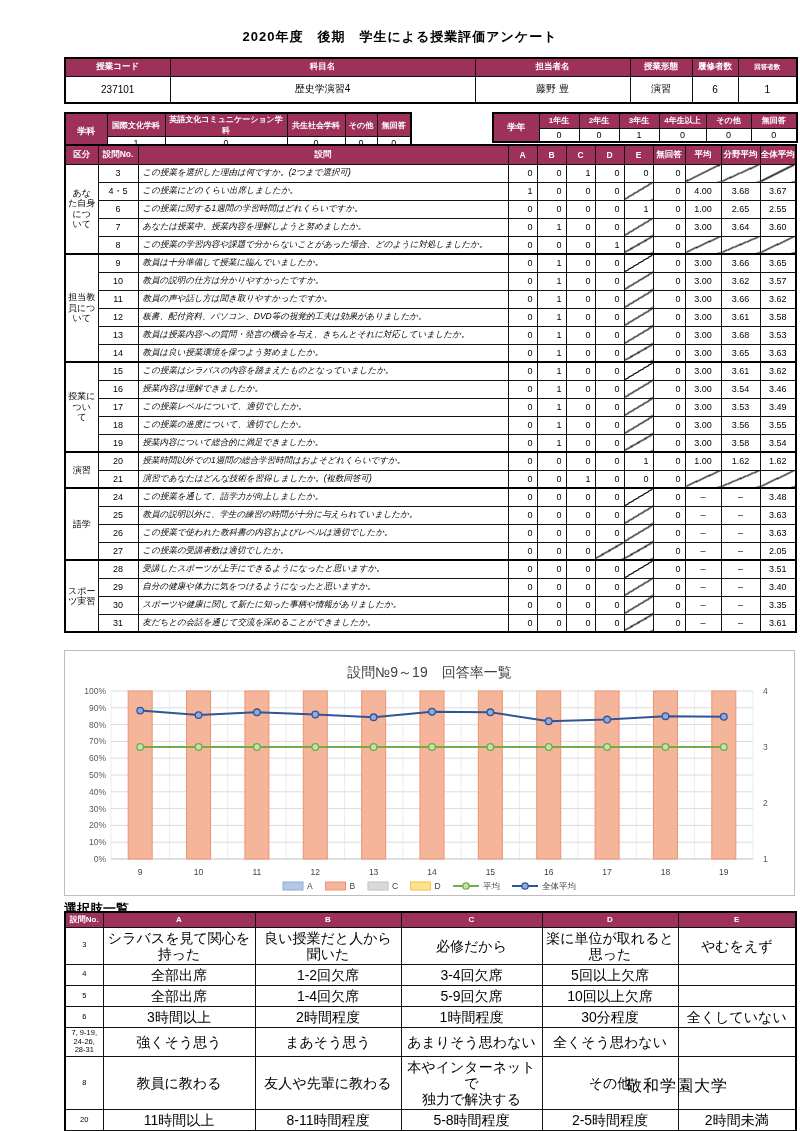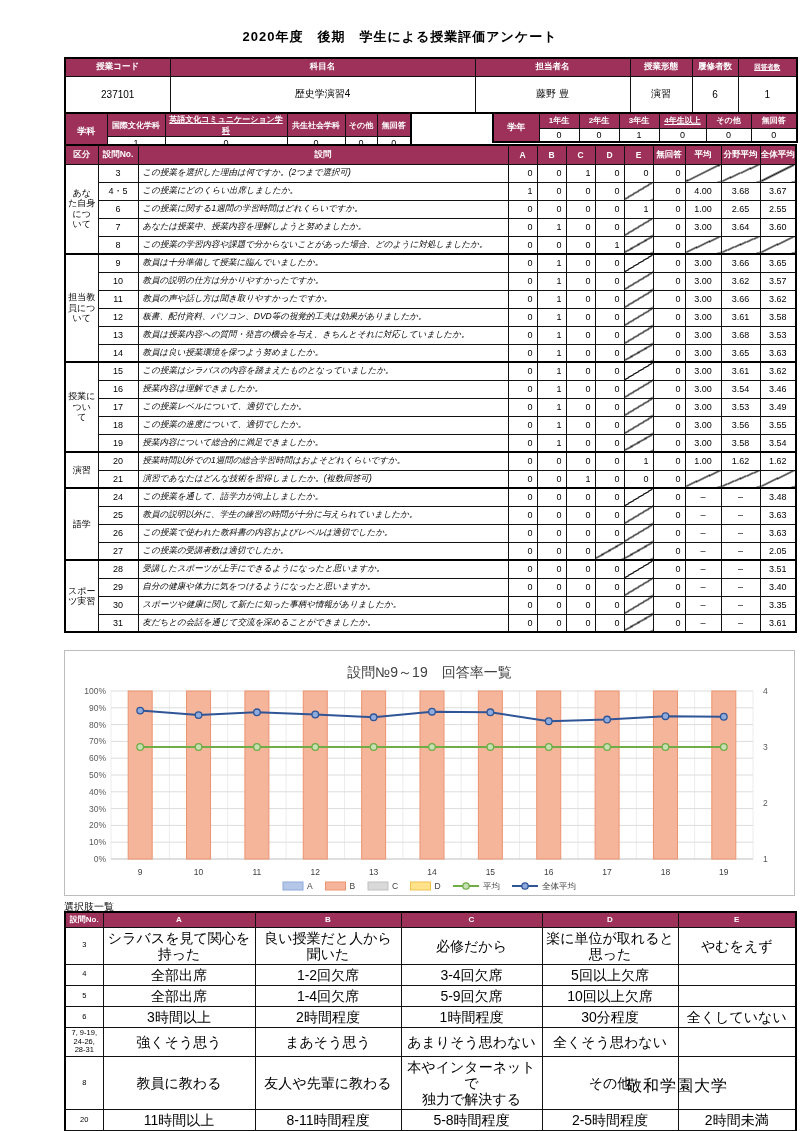--- a/index.html
+++ b/index.html
@@ -4,46 +4,46 @@
 <style>
   * { margin:0; padding:0; box-sizing:border-box; }
   html,body { width:800px; height:1131px; background:#fff; font-family:"Liberation Sans","DejaVu Sans",sans-serif; color:#000; }
   .page { position:relative; width:800px; height:1131px; overflow:hidden; }
   .title { position:absolute; top:28px; left:0; width:800px; text-align:center; font-size:13px; font-weight:bold; letter-spacing:1px; }
   table { border-collapse:collapse; table-layout:fixed; }
   th,td { border:1px solid #111; overflow:hidden; }
   th { background:#9E3159; color:#fff; font-weight:bold; font-size:8.5px; text-align:center; }
   td { font-size:9px; text-align:center; background:#fff; }
   .outer { border:2px solid #000; }
-  .small { font-size:6.5px;text-decoration:underline; }
+  .small { font-size:6.5px; }
   
   #course-table { position:absolute; left:64px; top:57px; width:732px; }
   #course-table th { height:18px; }
-  #course-table td { height:37px; font-size:10px; }
+  #course-table td { height:27px; font-size:10px; }
   
   #dept-table { position:absolute; left:64px; top:112px; width:346px; }
   #grade-table { position:absolute; left:492px; top:112px; width:304px; }
   #dept-table th, #grade-table th { height:15px; font-size:8px; }
   #dept-table td, #grade-table td { height:14px; }
   .side-label { font-size:9px !important; }
   
   #main-table { position:absolute; left:64px; top:144px; width:732px; }
   #main-table th { height:19px; font-size:8.5px;margin-top:8px; }
   #main-table td { height:18px; }
   #main-table tbody.grp { border-bottom:2px solid #000; }
   #main-table td.cat { font-size:9px; padding:0 2px; line-height:1.15; }
   #main-table td.qno { font-size:9px; }
   #main-table td.q { text-align:left; font-size:8.5px; padding-left:4px; white-space:nowrap;font-style:italic; }
   #main-table td.num { text-align:right; padding-right:4px; }
   #main-table td.avg { text-align:center; }
   td.diag { background-image:linear-gradient(to bottom right, transparent calc(50% - 0.7px), #222 calc(50% - 0.7px), #222 calc(50% + 0.7px), transparent calc(50% + 0.7px)); }
   
   #chart-box { position:absolute; left:64px; top:650px; width:731px; height:246px; border:1px solid #BDBDBD; background:#fff; }
   
-  #choices-label { position:absolute; left:64px; top:900px; font-size:10px; font-weight:normal;text-align:right; }
+  #choices-label { position:absolute; left:64px; top:900px; font-size:13px; font-weight:bold;text-align:right; }
   #choices-table { position:absolute; left:64px; top:911px; width:731px; }
   #choices-table th { height:15px; font-size:8px; }
   #choices-table td { font-size:14px; text-align:center; padding:2px 3px; height:13px; line-height:1.15; vertical-align:middle; }
   #choices-table td.cno { text-align:center; white-space:pre-line; font-size:7.5px; padding:1px 0; }
   #choices-table td.copt { white-space:pre-line; }
   
   #logo { position:absolute; left:588px; top:1076px; width:140px; font-size:16px; font-weight:normal; letter-spacing:1px;margin-left:38px; }
 </style>
 </head>
 <body>

